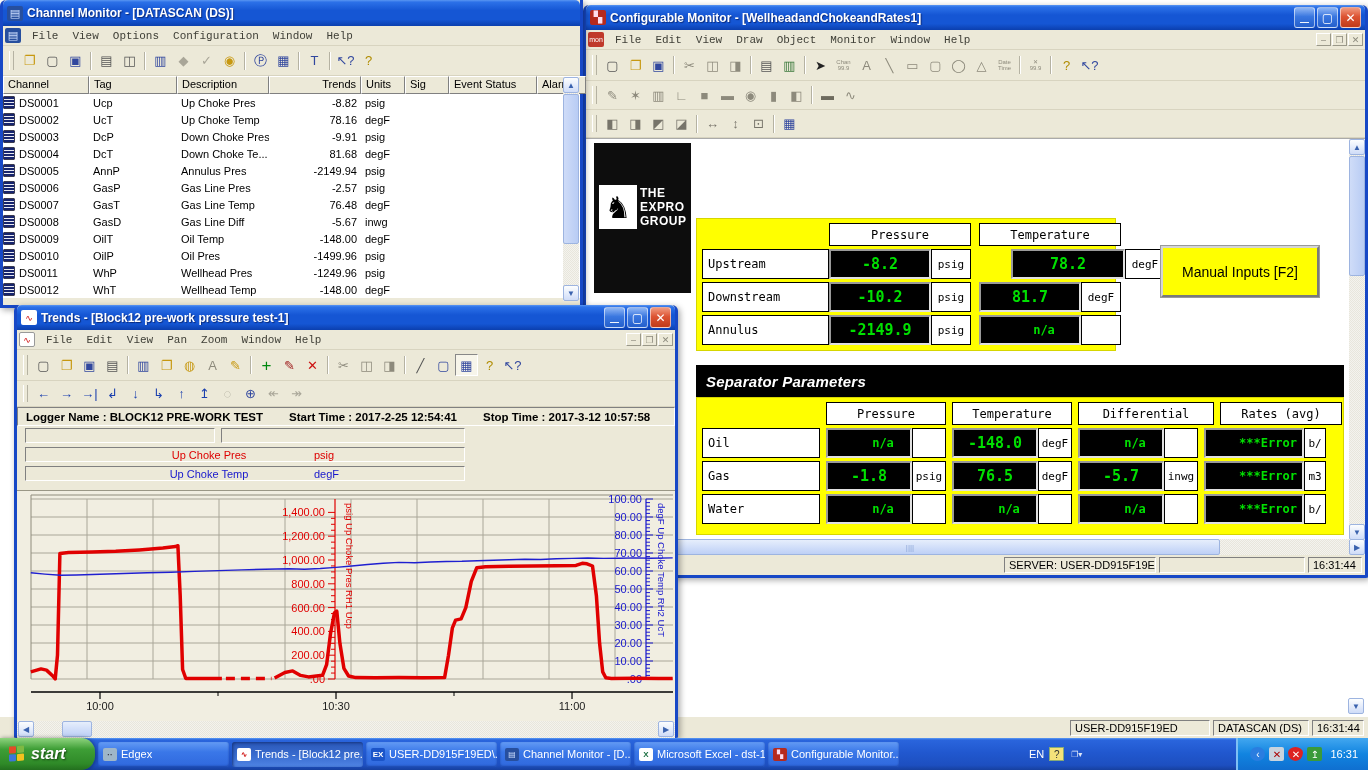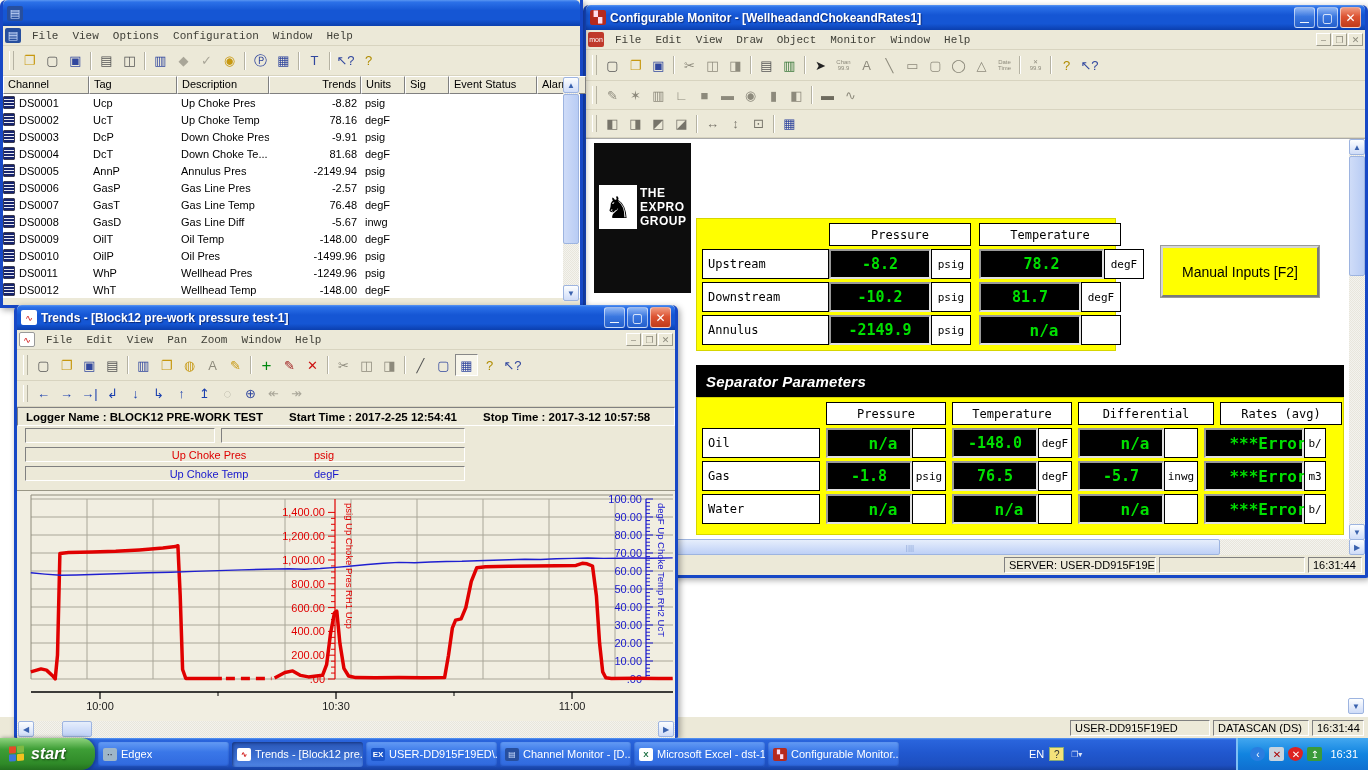--- a/index.html
+++ b/index.html
@@ -83,21 +83,21 @@
   #choke-box{width:96px;height:21px;background:#fff;color:#000;display:flex;align-items:center;
     justify-content:flex-end;padding:0 6px;gap:14px;font-size:12px;font-weight:normal;}
   .yellow-panel{position:absolute;background:#ffff00;border:1px solid #d6d600;}
   .ptable{position:absolute;}
   .prow{display:flex;align-items:stretch;margin-bottom:3px;}
   .pcell{border:1px solid #000;background:#fff;font-size:12px;display:flex;align-items:center;}
   .pcell.label{padding-left:5px;}
   .pcell.hdr{justify-content:center;height:23px;}
   .pval{background:#000;border:2px solid;border-color:#9a9a9a #e0e0e0 #e0e0e0 #9a9a9a;color:#00e000;
     font-weight:bold;font-size:15px;display:flex;align-items:center;justify-content:center;}
-  .pval.na{font-size:16px;padding-left:28px;}
+  .pval.na{font-size:12px;padding-left:28px;}
   .punit{border:1px solid #000;background:#fff;font-size:11px;display:flex;align-items:center;justify-content:center;
     overflow:hidden;}
   .pgap{width:8px;flex:none;}
   #manual-btn{position:absolute;left:575px;top:107px;width:158px;height:51px;background:#ffff00;
     border:2px solid;border-color:#d5d5d5 #7a7a7a #7a7a7a #d5d5d5;outline:1px solid #999;
     display:flex;align-items:center;justify-content:center;font-size:14px;}
   #cfg-statusbar{height:20px;background:#ece9d8;display:flex;align-items:center;gap:3px;padding:1px 3px;}
   .status-field{height:16px;display:flex;align-items:center;padding:0 4px;white-space:nowrap;overflow:hidden;}
 
   
@@ -252,21 +252,21 @@
             <div class="pcell hdr" style="width: 127px; height: 23px; visibility: hidden;"></div>
             <div class="pcell hdr" style="width: 142px; height: 23px;">Pressure</div>
             <div class="pgap" style="width: 8px; height: 1px;"></div>
             <div class="pcell hdr" style="width: 142px; height: 23px;">Temperature</div>
           </div>
           <div class="prow">
             <div class="pcell label" style="width: 127px; height: 30px;">Upstream</div>
             <div class="pval" style="width: 102px; height: 30px;">-8.2</div>
             <div class="punit" style="width: 40px; height: 30px;">psig</div>
             <div class="pgap" style="width: 8px; height: 1px;"></div>
-            <div class="pval" style="width: 125px; height: 30px;">78.2</div>
+            <div class="pval" style="width: 114px; height: 30px; margin-left: 32px;">78.2</div>
             <div class="punit" style="width: 40px; height: 30px;">degF</div>
           </div>
           <div class="prow">
             <div class="pcell label" style="width: 127px; height: 30px;">Downstream</div>
             <div class="pval" style="width: 102px; height: 30px;">-10.2</div>
             <div class="punit" style="width: 40px; height: 30px;">psig</div>
             <div class="pgap" style="width: 8px; height: 1px;"></div>
             <div class="pval" style="width: 102px; height: 30px;">81.7</div>
             <div class="punit" style="width: 40px; height: 30px;">degF</div>
           </div>
@@ -362,20 +362,21 @@
       <span style="flex:1"></span>
       <span class="status-field sunken" style="width:152px">SERVER: USER-DD915F19ED</span>
       <span class="status-field sunken" style="width:146px"></span>
       <span class="status-field sunken" style="width:54px">16:31:44</span>
     </div>
   </div>
 
   <div class="win" id="cm-win">
     <div class="titlebar" style="height:26px">
       <span class="ticon" style="background:#274f9e;color:#cfe0ff;">▤</span>
+      <span class="title-text">Channel Monitor - [DATASCAN (DS)]</span>
     </div>
     <div class="menubar">
       <span class="micon" style="background:#274f9e;color:#cfe0ff;">▤</span>
       <span><span class="mi">File</span><span class="mi">View</span><span class="mi">Options</span><span class="mi">Configuration</span><span class="mi">Window</span><span class="mi">Help</span></span>
     </div>
     <div class="toolbar" style="height:30px">
         <span class="ti" style="color: rgb(199, 152, 16);">❐</span>
         <span class="ti" style="color: rgb(85, 85, 85);">▢</span>
         <span class="ti" style="color: rgb(49, 71, 158);">▣</span>
         <span class="tsep"></span>

